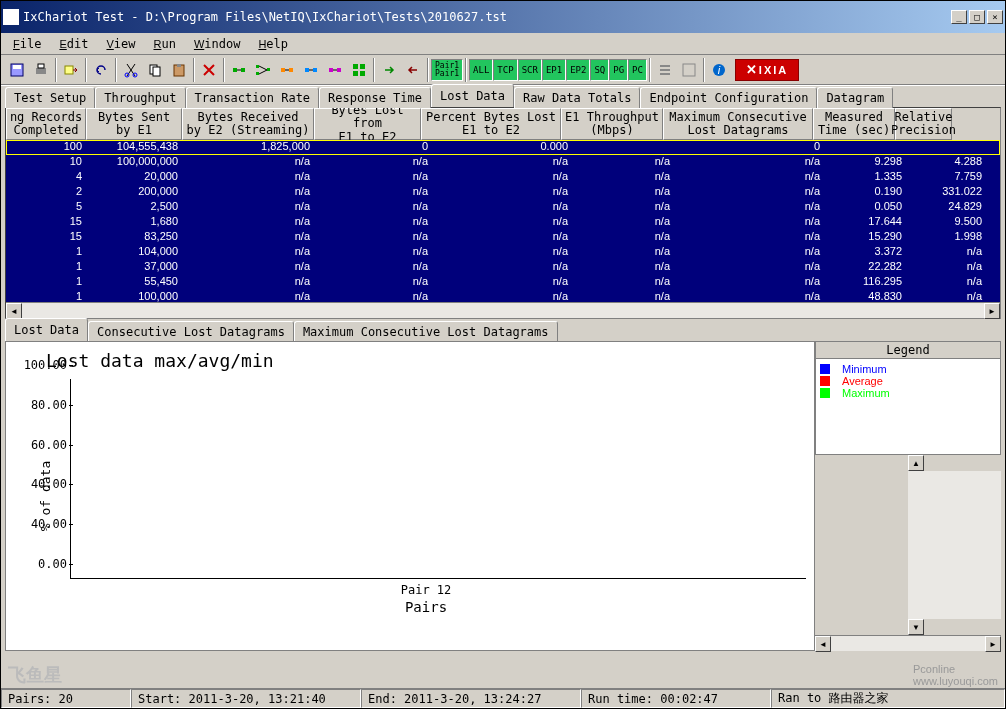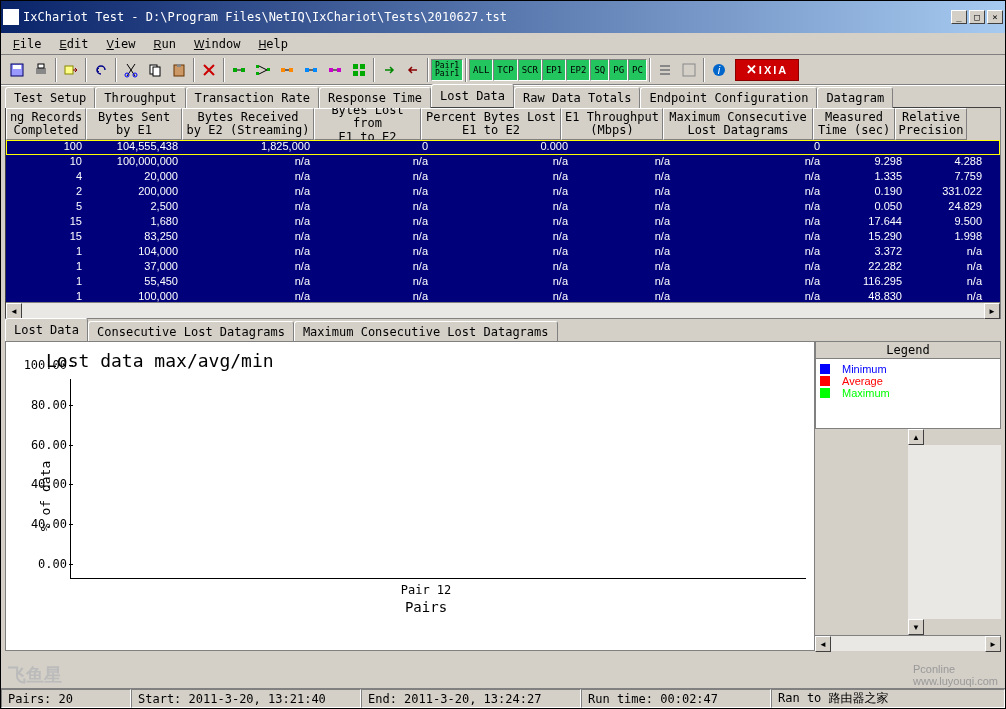--- a/index.html
+++ b/index.html
@@ -27,21 +27,21 @@
 .grid-row { display: flex; height: 15px; }
 .grid-row.summary { outline: 1px solid #ffff00; outline-offset: -1px; }
 .gb-cell { text-align: right; padding-right: 4px; white-space: nowrap; }
 .hscroll { height: 16px; background: #d4d0c8; display: flex; border-top: 1px solid #808080; }
 .hscroll-btn { width: 16px; height: 16px; background: #d4d0c8; border: 1px solid #fff; border-right-color: #404040; border-bottom-color: #404040; display:flex; align-items:center; justify-content:center; font-size:8px;}
 .hscroll-track { flex: 1; background: repeating-conic-gradient(#d4d0c8 0% 25%, #fff 0% 50%) 50% / 2px 2px; }
 .sub-tabs-row { height: 22px; display: flex; align-items: flex-end; padding: 2px 4px 0 4px; }
 .chart-area { display: flex; margin: 0 4px; height: 310px; }
 .chart-main { flex: 1; background: #fff; border: 1px solid #808080; position: relative; padding: 8px 8px 8px 40px; }
 .chart-side { width: 186px; display: flex; flex-direction: column; }
-.legend-box { border: 1px solid #808080; background: #fff; height: 88px; }
+.legend-box { border: 1px solid #808080; background: #fff; height: 114px; }
 .legend-title { text-align: center; background: #d4d0c8; font-family: "SimSun", monospace; font-size: 12px; padding: 1px; border-bottom: 1px solid #808080; }
 .legend-items { padding: 4px; font-family: "SimSun", monospace; font-size: 12px; }
 .legend-item { display: flex; align-items: center; gap: 12px; }
 .legend-sw { width: 10px; height: 10px; }
 .vscroll { width: 16px; background: #d4d0c8; flex:1; display:flex; flex-direction:column; }
 .vscroll .hscroll-track { flex:1; }
 .chart-title { font-family: "SimSun", monospace; font-size: 18px; }
 .chart-ylabel { position: absolute; left: 4px; top: 50%; transform: translateY(-50%) rotate(-90deg); transform-origin: center; font-family: "SimSun", monospace; font-size: 13px; white-space: nowrap; }
 .chart-xlabel { text-align: center; font-family: "SimSun", monospace; font-size: 14px; margin-top: 2px; }
 .chart-pair { text-align: center; font-family: "SimSun", monospace; font-size: 12px; margin-top: 4px; }
@@ -244,21 +244,21 @@
       <div class="gh-cell" style="width: 107px;">Bytes Lost from
 E1 to E2</div>
       <div class="gh-cell" style="width: 140px;">Percent Bytes Lost
 E1 to E2</div>
       <div class="gh-cell" style="width: 102px;">E1 Throughput
 (Mbps)</div>
       <div class="gh-cell" style="width: 150px;">Maximum Consecutive
 Lost Datagrams</div>
       <div class="gh-cell" style="width: 82px;">Measured
 Time (sec)</div>
-      <div class="gh-cell" style="width: 72px;">Relative
+      <div class="gh-cell" style="width: 57px;">Relative
 Precision</div>
     </div>
   <div class="grid-body" id="grid-body">
       <div class="grid-row summary">
         <div class="gb-cell" style="width: 80px;">100</div>
         <div class="gb-cell" style="width: 96px;">104,555,438</div>
         <div class="gb-cell" style="width: 132px;">1,825,000</div>
         <div class="gb-cell" style="width: 118px;">0</div>
         <div class="gb-cell" style="width: 140px;">0.000</div>
         <div class="gb-cell" style="width: 102px;"></div>

